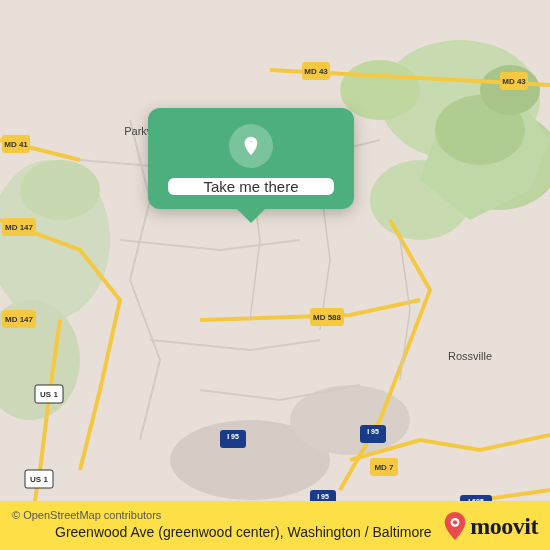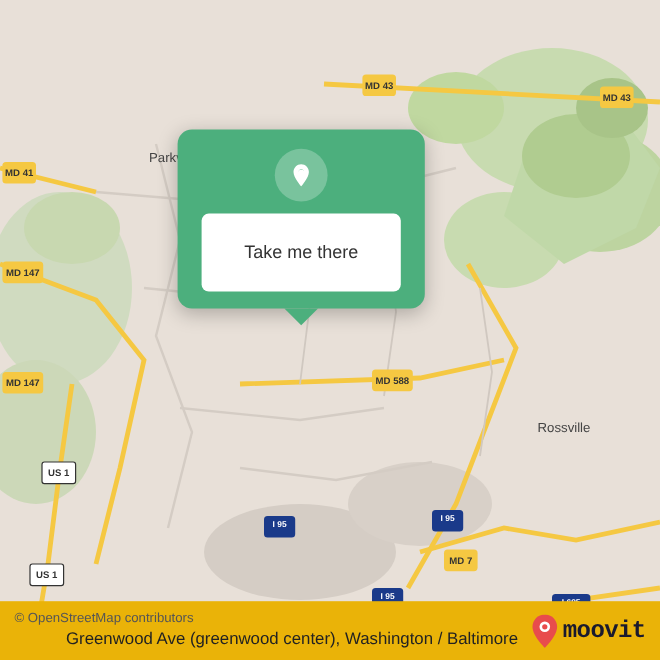--- a/index.html
+++ b/index.html
@@ -69,36 +69,36 @@
     #location-pin {
       width: 22px;
       height: 22px;
     }
 
     #take-me-there-btn {
       background: white;
       color: #333;
       border: none;
       border-radius: 6px;
-      padding: 24px 18px;
+      padding: 0 18px;
       font-size: 15px;
       font-weight: 500;
       cursor: pointer;
       white-space: nowrap;
       width: 100%;
       text-align: center;
     }
 
     
     #bottom-bar {
       position: absolute;
       bottom: 0;
       left: 0;
       width: 100%;
-      background: #eab308;
+      background: #fde047;
       padding: 8px 12px 10px;
       z-index: 10;
     }
 
     #attribution {
       font-size: 11px;
       color: #555;
       margin-bottom: 3px;
     }
 
@@ -117,24 +117,24 @@
       align-items: center;
       gap: 4px;
     }
 
     #moovit-pin {
       width: 22px;
       height: 28px;
     }
 
     #moovit-text {
-      font-size: 20px;
+      font-size: 24px;
       font-weight: bold;
       color: #1a1a2e;
-      font-family: Liberation Mono, monospace;
+      font-family: Liberation Serif, serif;
       letter-spacing: -0.5px;
     }
 
     
     .road-yellow {
       stroke: #f5c842;
       fill: none;
       stroke-width: 4;
     }
   </style>

